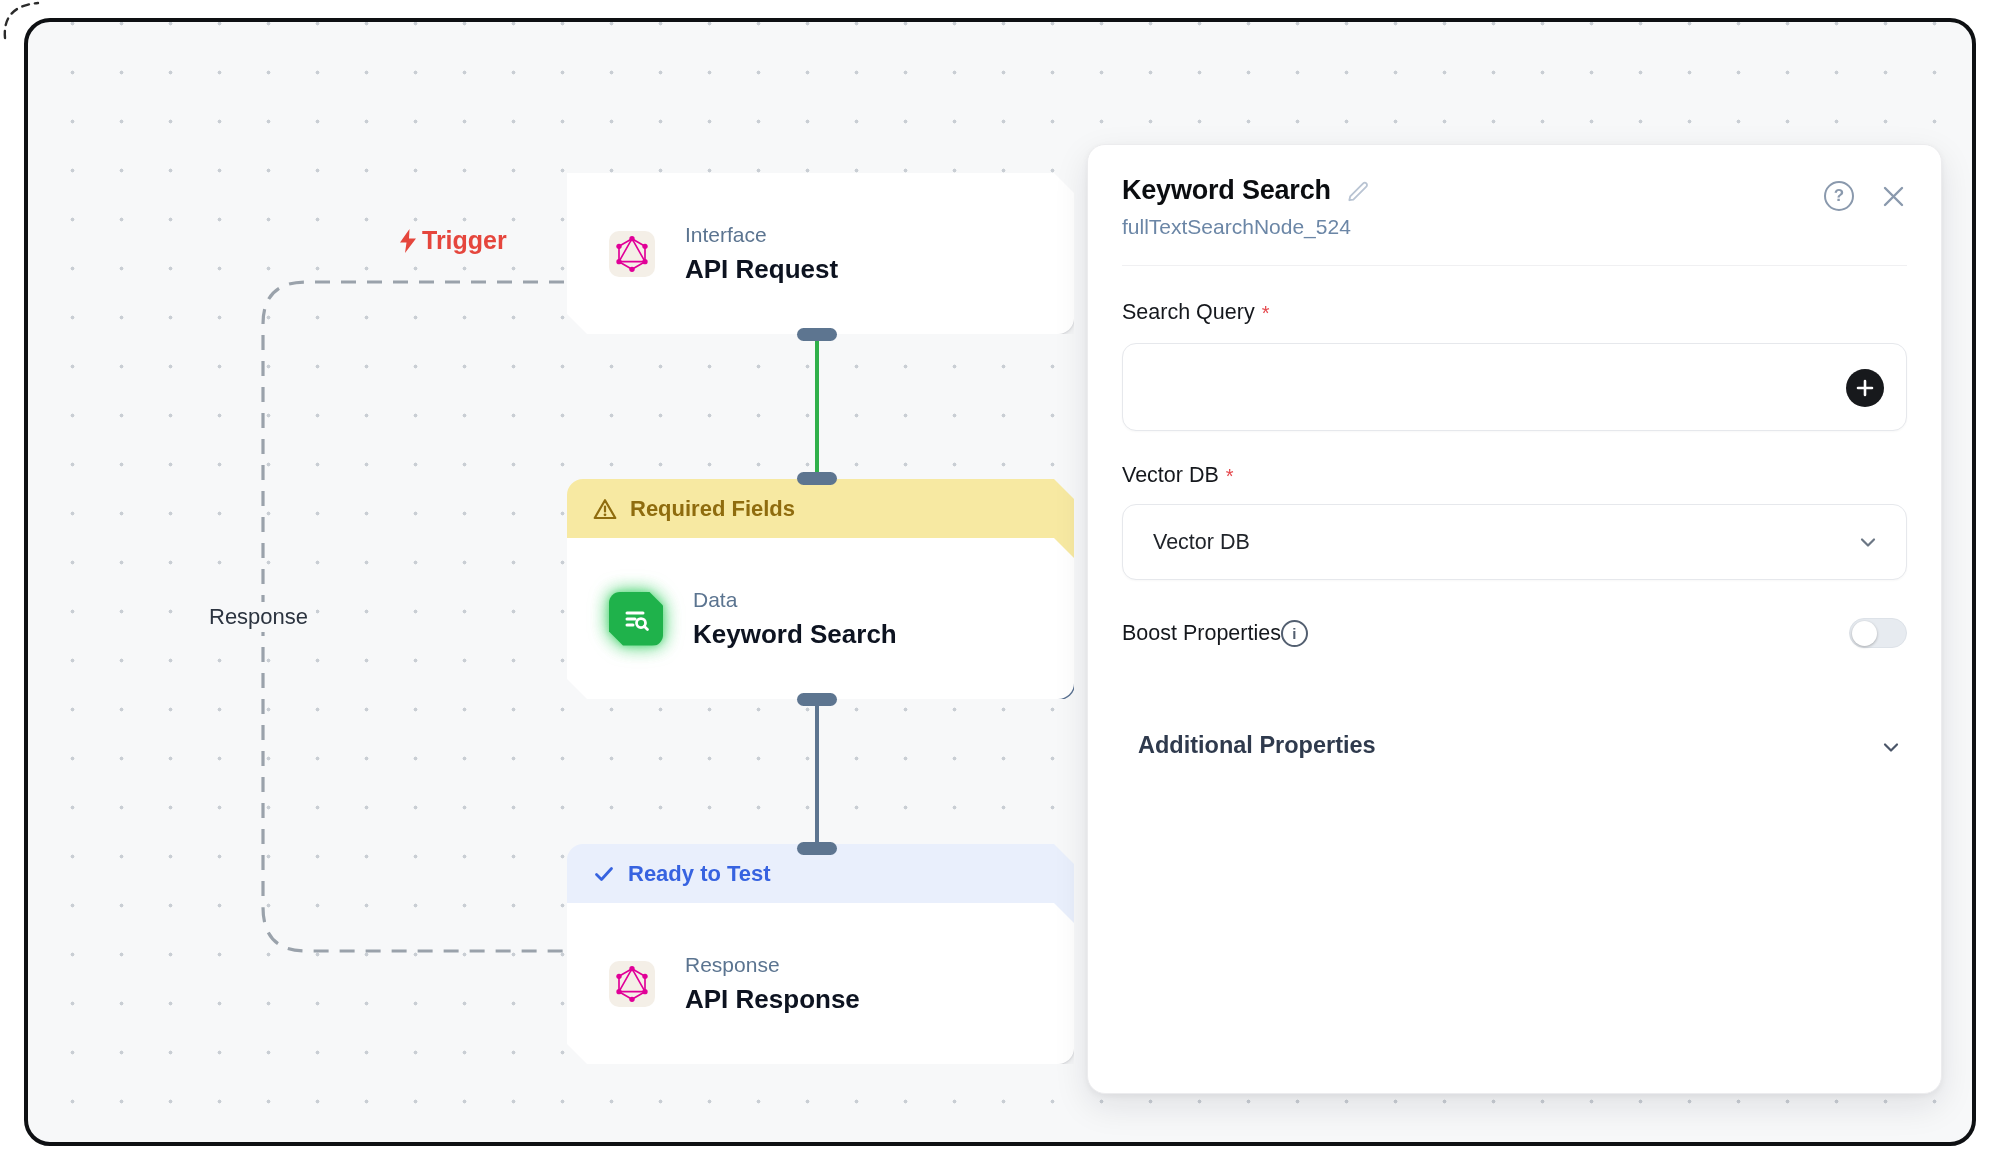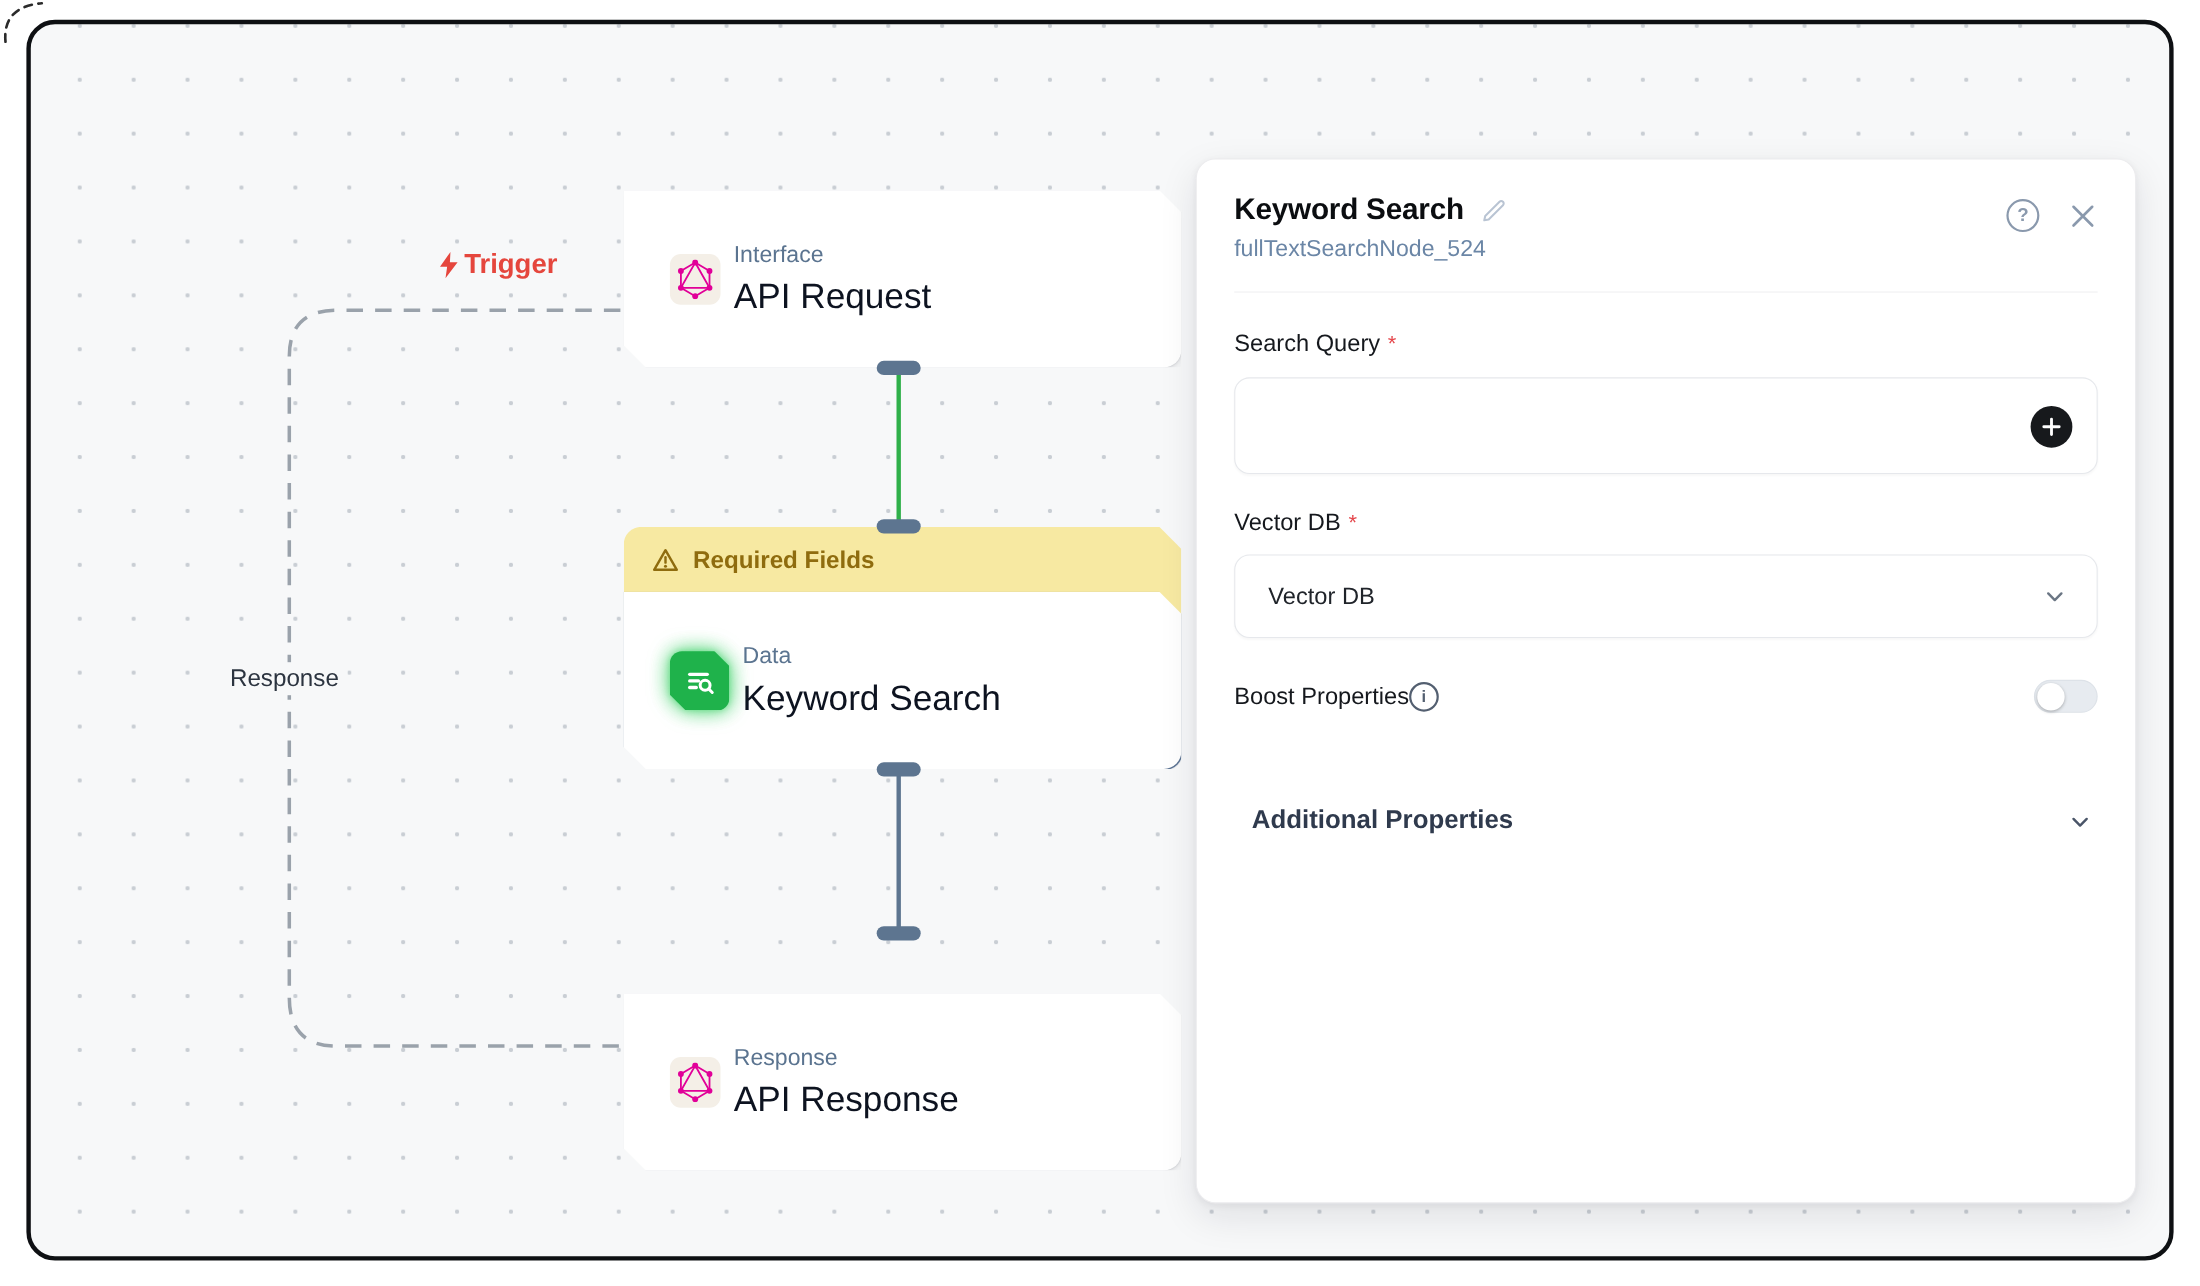--- a/index.html
+++ b/index.html
@@ -42,21 +42,21 @@
   .node-header {
     position:absolute; left:0; top:0; right:0; height:84px;
     border-radius:16px 16px 0 0;
     clip-path:polygon(0 0, calc(100% - 20px) 0, 100% 20px, 100% 100%, 0 100%);
   }
   .node-header .hrow { height:59px; display:flex; align-items:center; gap:13px; padding:0 26px; font-size:22px; font-weight:600; }
   .node-body {
     position:absolute; left:0; top:59px; right:0; bottom:0; background:#ffffff;
     clip-path:polygon(0 0, calc(100% - 20px) 0, 100% 20px, 100% 100%, 20px 100%, 0 calc(100% - 20px));
     border-radius:0 0 16px 0;
-    display:flex; align-items:center; gap:12px; padding-left:42px;
+    display:flex; align-items:center; gap:30px; padding-left:42px;
     filter:drop-shadow(0 2px 3px rgba(15,23,42,.10)) drop-shadow(0 0 1px rgba(15,23,42,.16));
   }
   .node-body.selected {
     filter:drop-shadow(1.6px 0 0 #5b7292) drop-shadow(-1.6px 0 0 #5b7292)
            drop-shadow(0 1.6px 0 #5b7292) drop-shadow(0 -1.6px 0 #5b7292);
   }
   .hdr-green { background:#a8e2ab; } .hdr-green .hrow { color:#168233; }
   .hdr-yellow { background:#f7e9a2; } .hdr-yellow .hrow { color:#8f6c0e; }
   .hdr-blue { background:#e9effc; } .hdr-blue .hrow { color:#3763e0; }
 
@@ -64,21 +64,21 @@
     width:46px; height:46px; border-radius:10px; background:#f4efe7;
     display:flex; align-items:center; justify-content:center; flex:0 0 auto;
   }
   .kw-glow { filter:drop-shadow(0 0 9px rgba(48,205,92,.75)) drop-shadow(0 0 3px rgba(48,205,92,.55)); flex:0 0 auto; }
   .kw-tile {
     width:54px; height:54px; background:#1fb24b; border-radius:11px;
     clip-path:polygon(0 0, calc(100% - 14px) 0, 100% 14px, 100% 100%, 14px 100%, 0 calc(100% - 14px));
     display:flex; align-items:center; justify-content:center;
   }
   .node-text .cat { font-size:21px; color:#5b7490; margin-bottom:7px; }
-  .node-text .ttl { font-size:32px; font-weight:400; color:#0d1320; }
+  .node-text .ttl { font-size:26px; font-weight:700; color:#0d1320; }
 
   
   .panel {
     position:absolute; left:1059px; top:122px; width:855px; height:950px; z-index:10;
     background:#ffffff; border:1px solid #ececee; border-radius:18px;
     box-shadow:0 12px 34px rgba(15,23,42,.10), 0 2px 6px rgba(15,23,42,.05);
     padding:30px 34px 0 34px;
   }
   .panel-head { display:flex; align-items:flex-start; }
   .title-wrap { flex:1; }
@@ -212,20 +212,28 @@
           </span>
         </span>
         <span class="node-text">
           <div class="cat">Data</div>
           <div class="ttl">Keyword Search</div>
         </span>
       </div>
     </div>
 
     <div class="node" style="top:822px;">
+      <div class="node-header hdr-blue">
+        <div class="hrow">
+          <svg width="22" height="22" viewBox="0 0 22 22">
+            <path d="M3.5 11.5 L8.5 16.5 L18.5 5.5" fill="none" stroke="#3763e0" stroke-width="2.8" stroke-linecap="round" stroke-linejoin="round"></path>
+          </svg>
+          <span>Ready to Test</span>
+        </div>
+      </div>
       <div class="node-body">
         <span class="icon-tile">
           <svg width="34" height="36" viewBox="0 0 100 108">
             <g stroke="#e10098" stroke-width="5" fill="none">
               <path d="M50 8 L89 31 V77 L50 100 L11 77 V31 Z"></path>
               <path d="M50 8 L89 77 H11 Z"></path>
             </g>
             <g fill="#e10098">
               <circle cx="50" cy="8" r="8"></circle>
                 <circle cx="89" cy="31" r="8"></circle>

